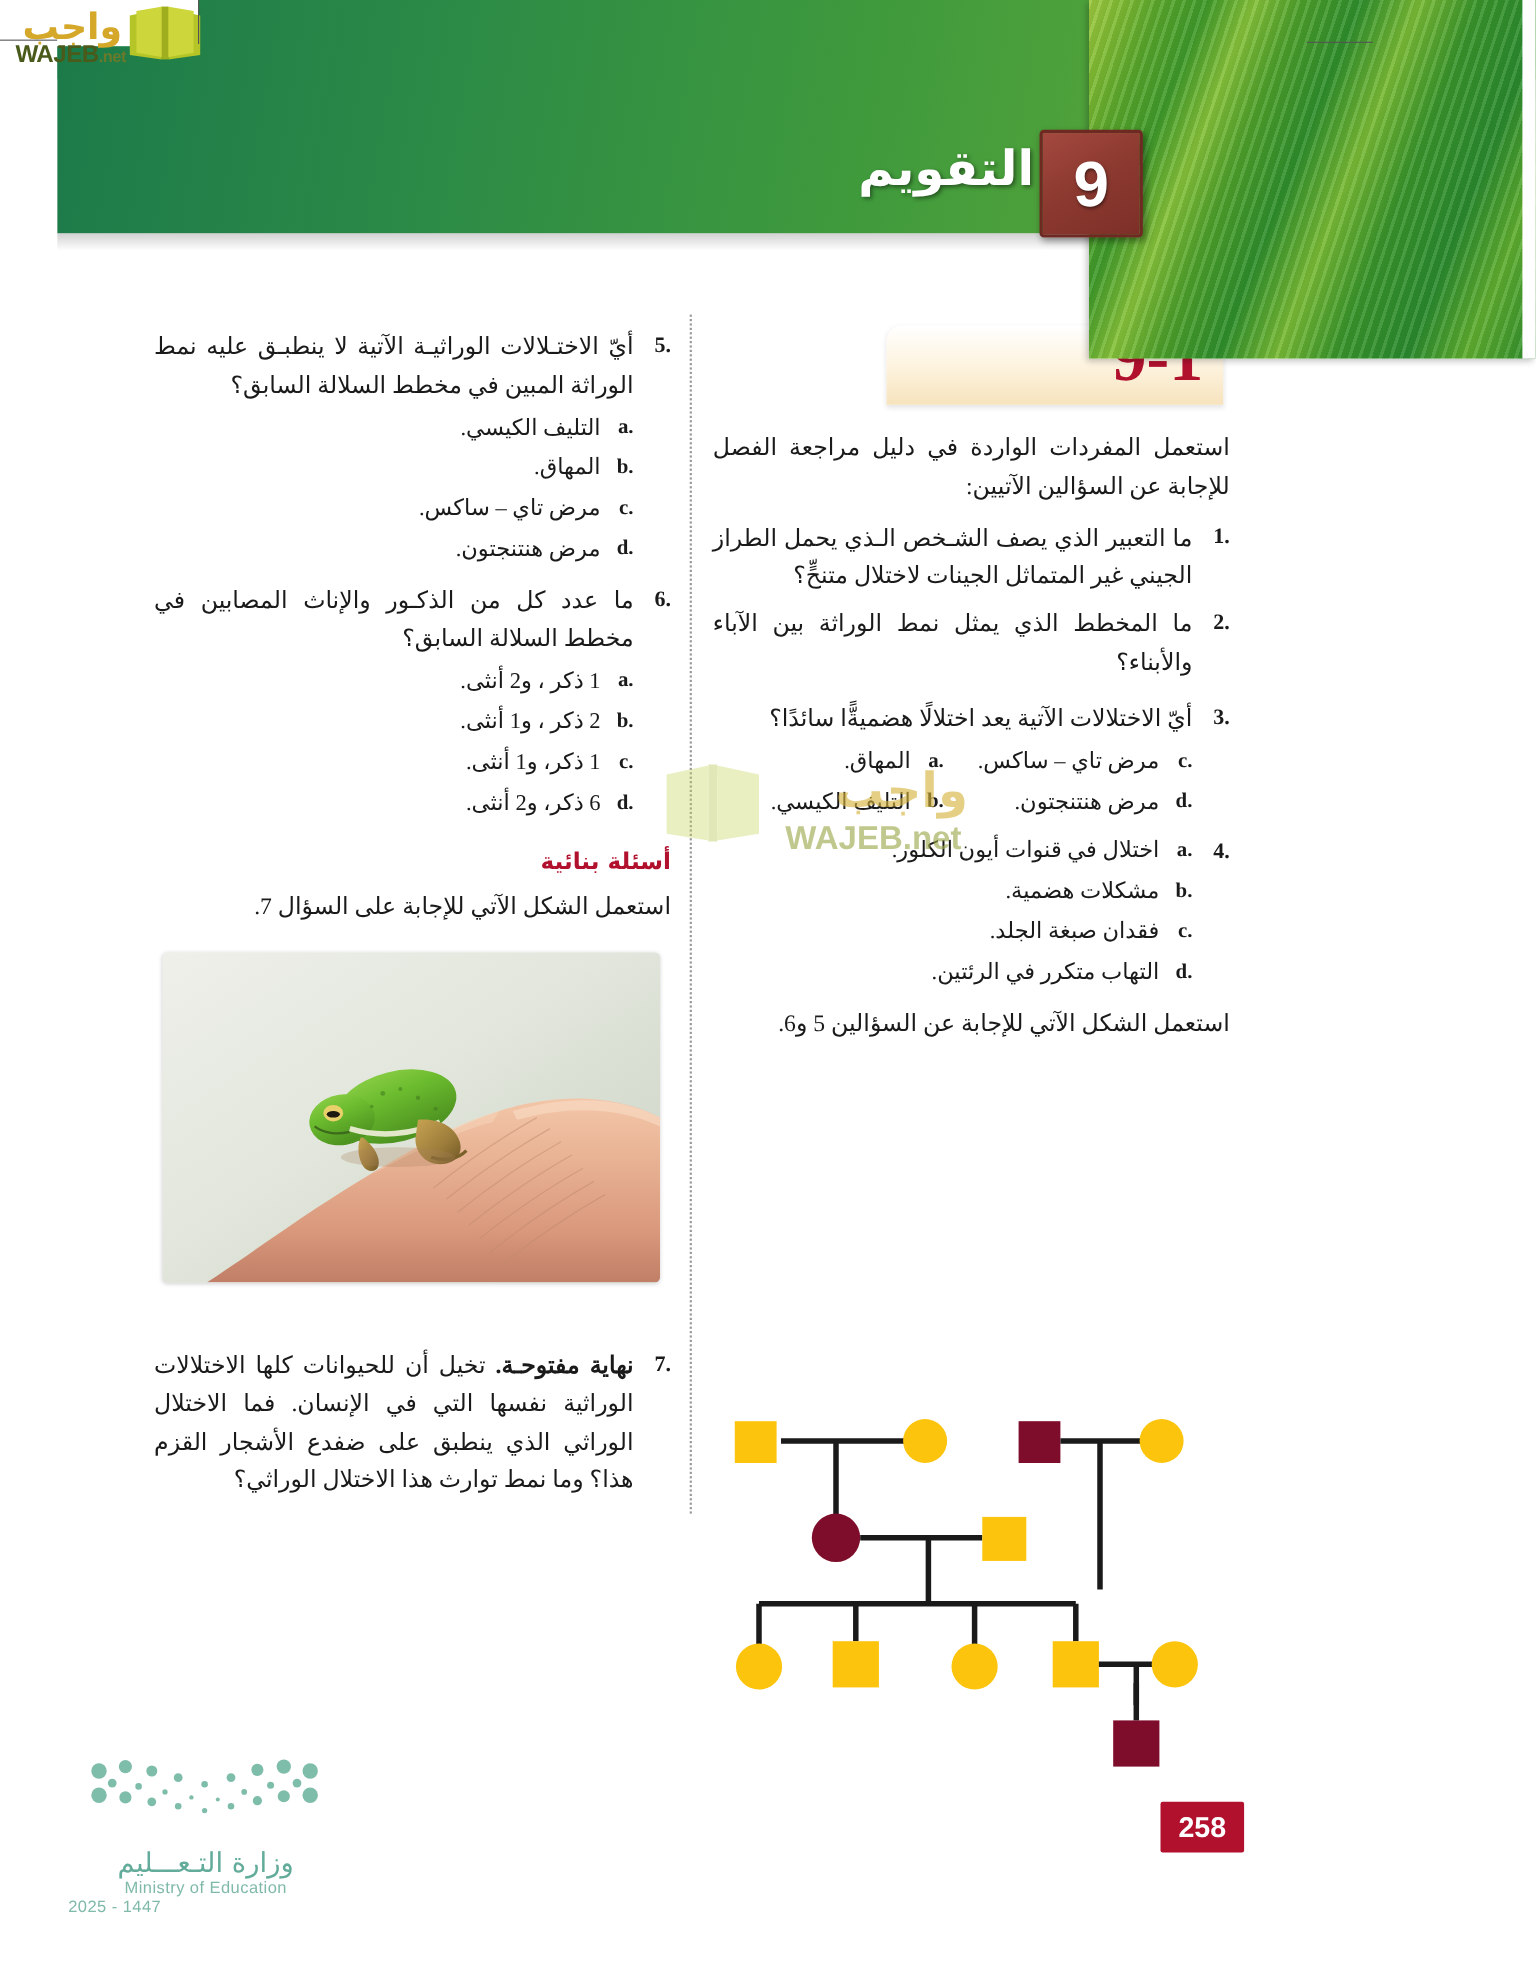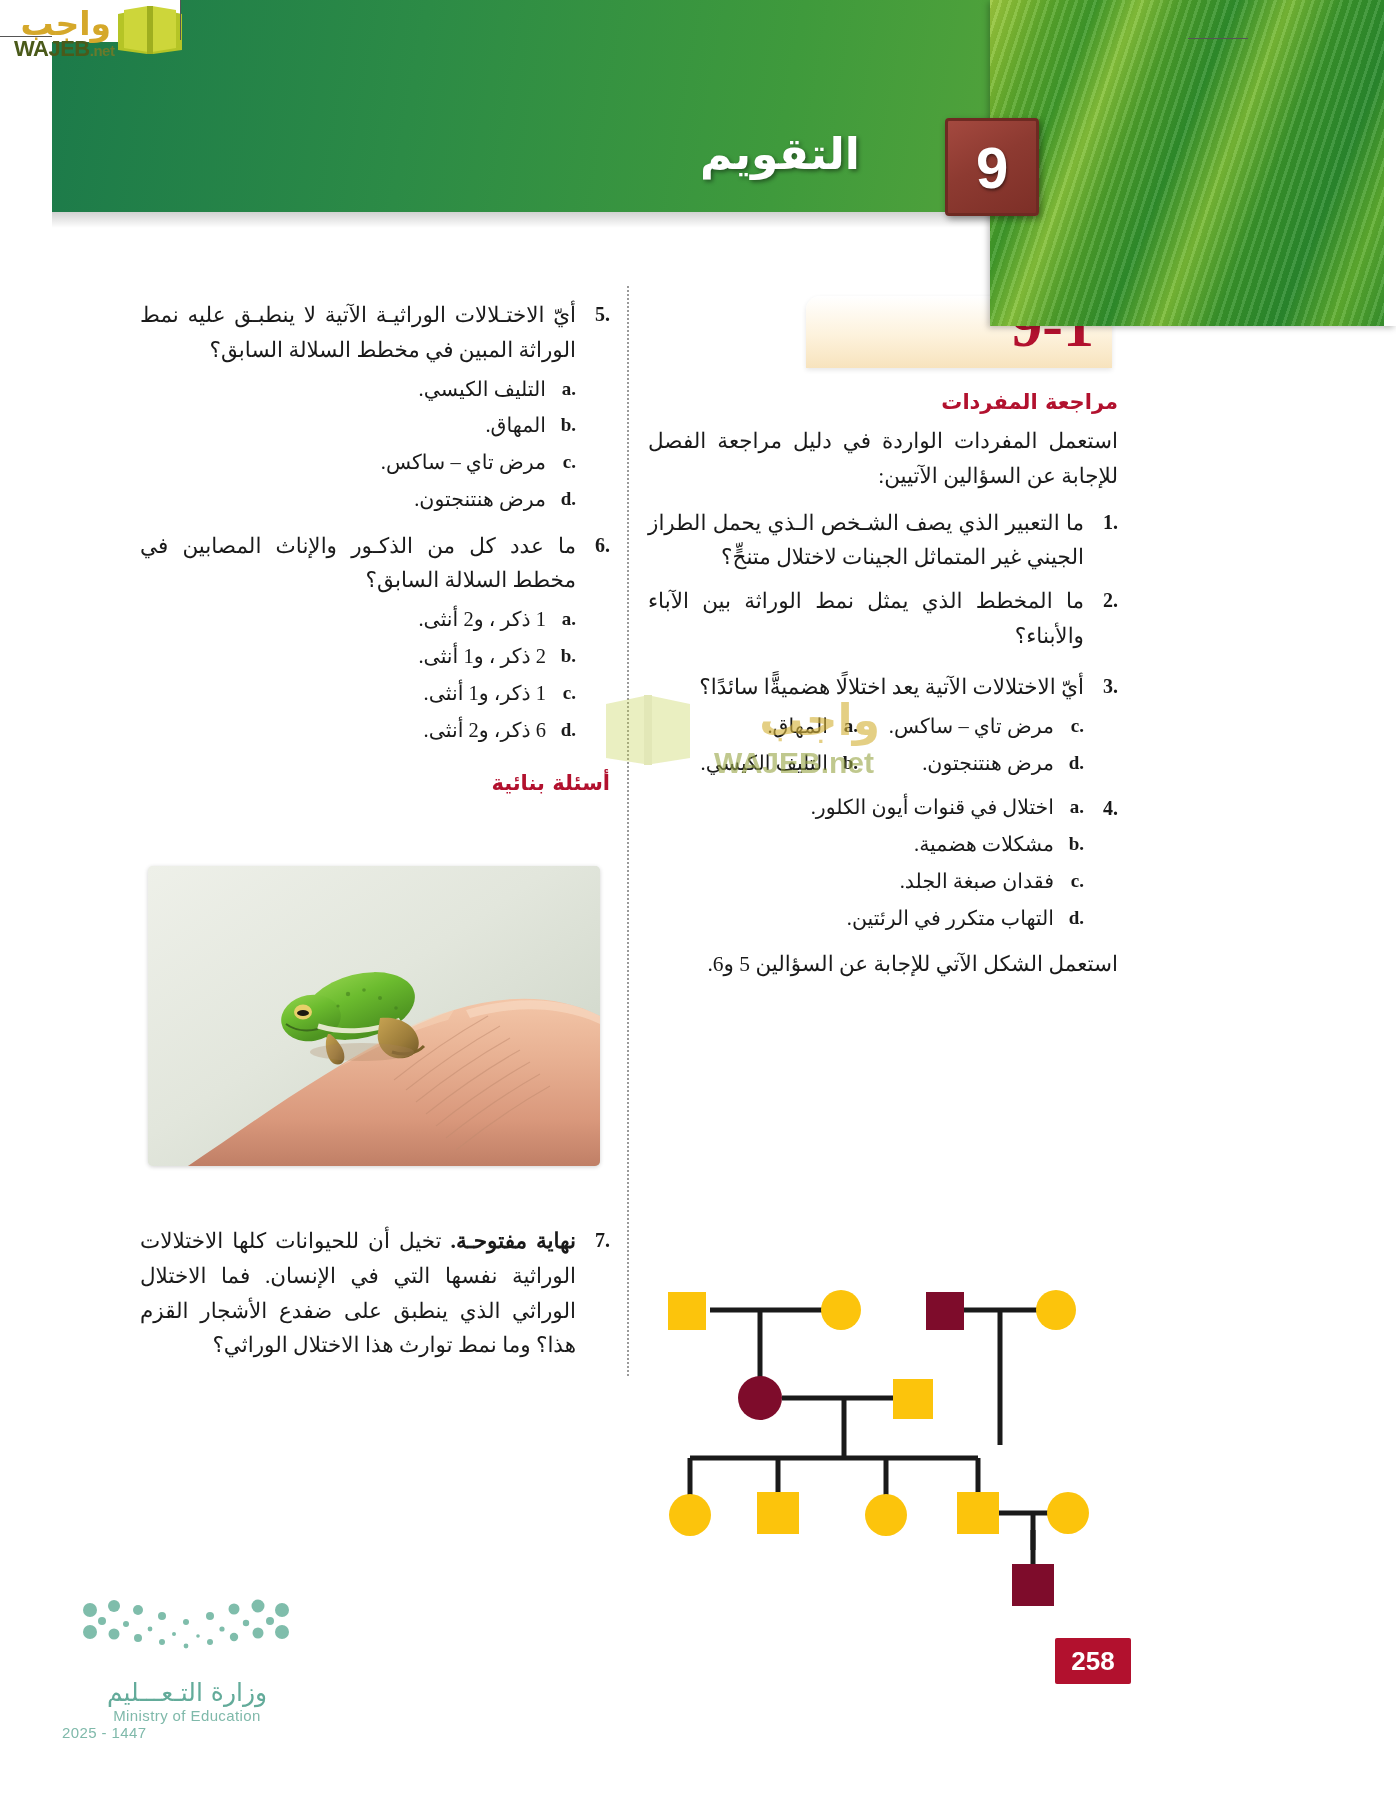--- a/index.html
+++ b/index.html
@@ -160,21 +160,21 @@
     color: #e8efd8;
     writing-mode: vertical-rl;
     text-orientation: mixed;
     opacity: 0.92;
     text-shadow: 1px 1px 3px rgba(0,0,0,0.35);
   }
   .banner-title {
     position: absolute;
     left: 700px; top: 128px;
     width: 240px;
-    text-align: left;
+    text-align: right;
     font-family: "DejaVu Sans", sans-serif;
     font-size: 44px;
     font-weight: bold;
     color: #ffffff;
     text-shadow: 2px 2px 4px rgba(0,0,0,0.45);
     z-index: 5;
     letter-spacing: 0px;
   }
 
   
@@ -444,21 +444,20 @@
 </div>
 
 <div class="section-tab">
   <div class="section-tab-label">9-1</div>
 </div>
 
 <div class="divider"></div>
 
 <div class="col-right">
 
-  <h2 class="sec-head">مراجعة المفردات</h2>
   <p class="intro">استعمل المفردات الواردة في دليل مراجعة الفصل للإجابة عن السؤالين الآتيين:</p>
 
   <ul class="qlist">
     <li class="qitem">
       <span class="qnum">1.</span>
       <span>ما التعبير الذي يصف الشـخص الـذي يحمل الطراز الجيني غير المتماثل الجينات لاختلال متنحٍّ؟</span>
     </li>
     <li class="qitem">
       <span class="qnum">2.</span>
       <span>ما المخطط الذي يمثل نمط الوراثة بين الآباء والأبناء؟</span>
@@ -594,20 +593,21 @@
       <span class="cl">c.</span>
       <span>1 ذكر، و1 أنثى.</span>
     </div>
     <div class="choice">
       <span class="cl">d.</span>
       <span>6 ذكر، و2 أنثى.</span>
     </div>
   </div>
 
   <h3 class="sub-head">أسئلة بنائية</h3>
+  <p class="note">استعمل الشكل الآتي للإجابة على السؤال 7.</p>
 </div>
 
 <div class="frog-photo">
   <svg viewBox="0 0 452 300" width="452" height="300">
     <defs>
       <linearGradient id="bgGrad" x1="0" y1="0" x2="1" y2="1">
         <stop offset="0%" stop-color="#eef0e9"></stop>
         <stop offset="45%" stop-color="#e2e6dc"></stop>
         <stop offset="100%" stop-color="#c9d1c3"></stop>
       </linearGradient>

